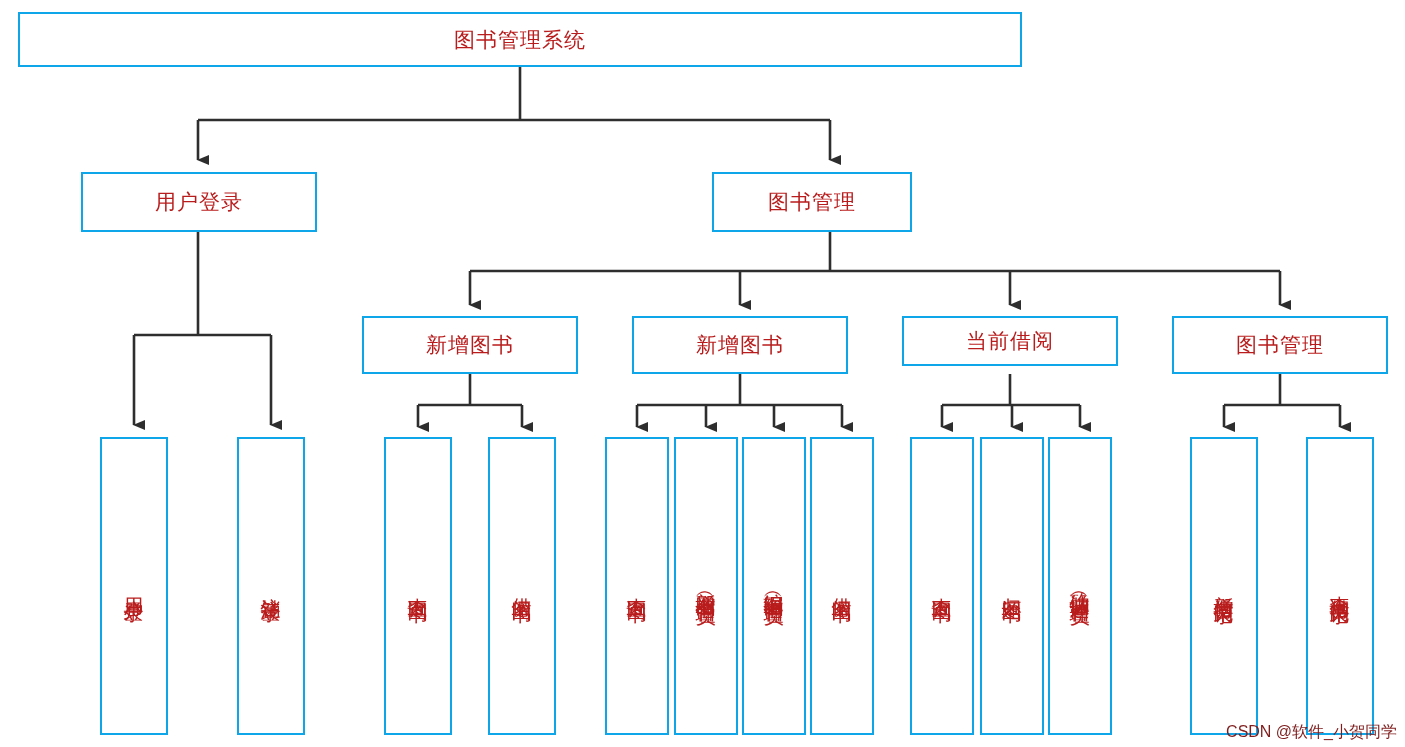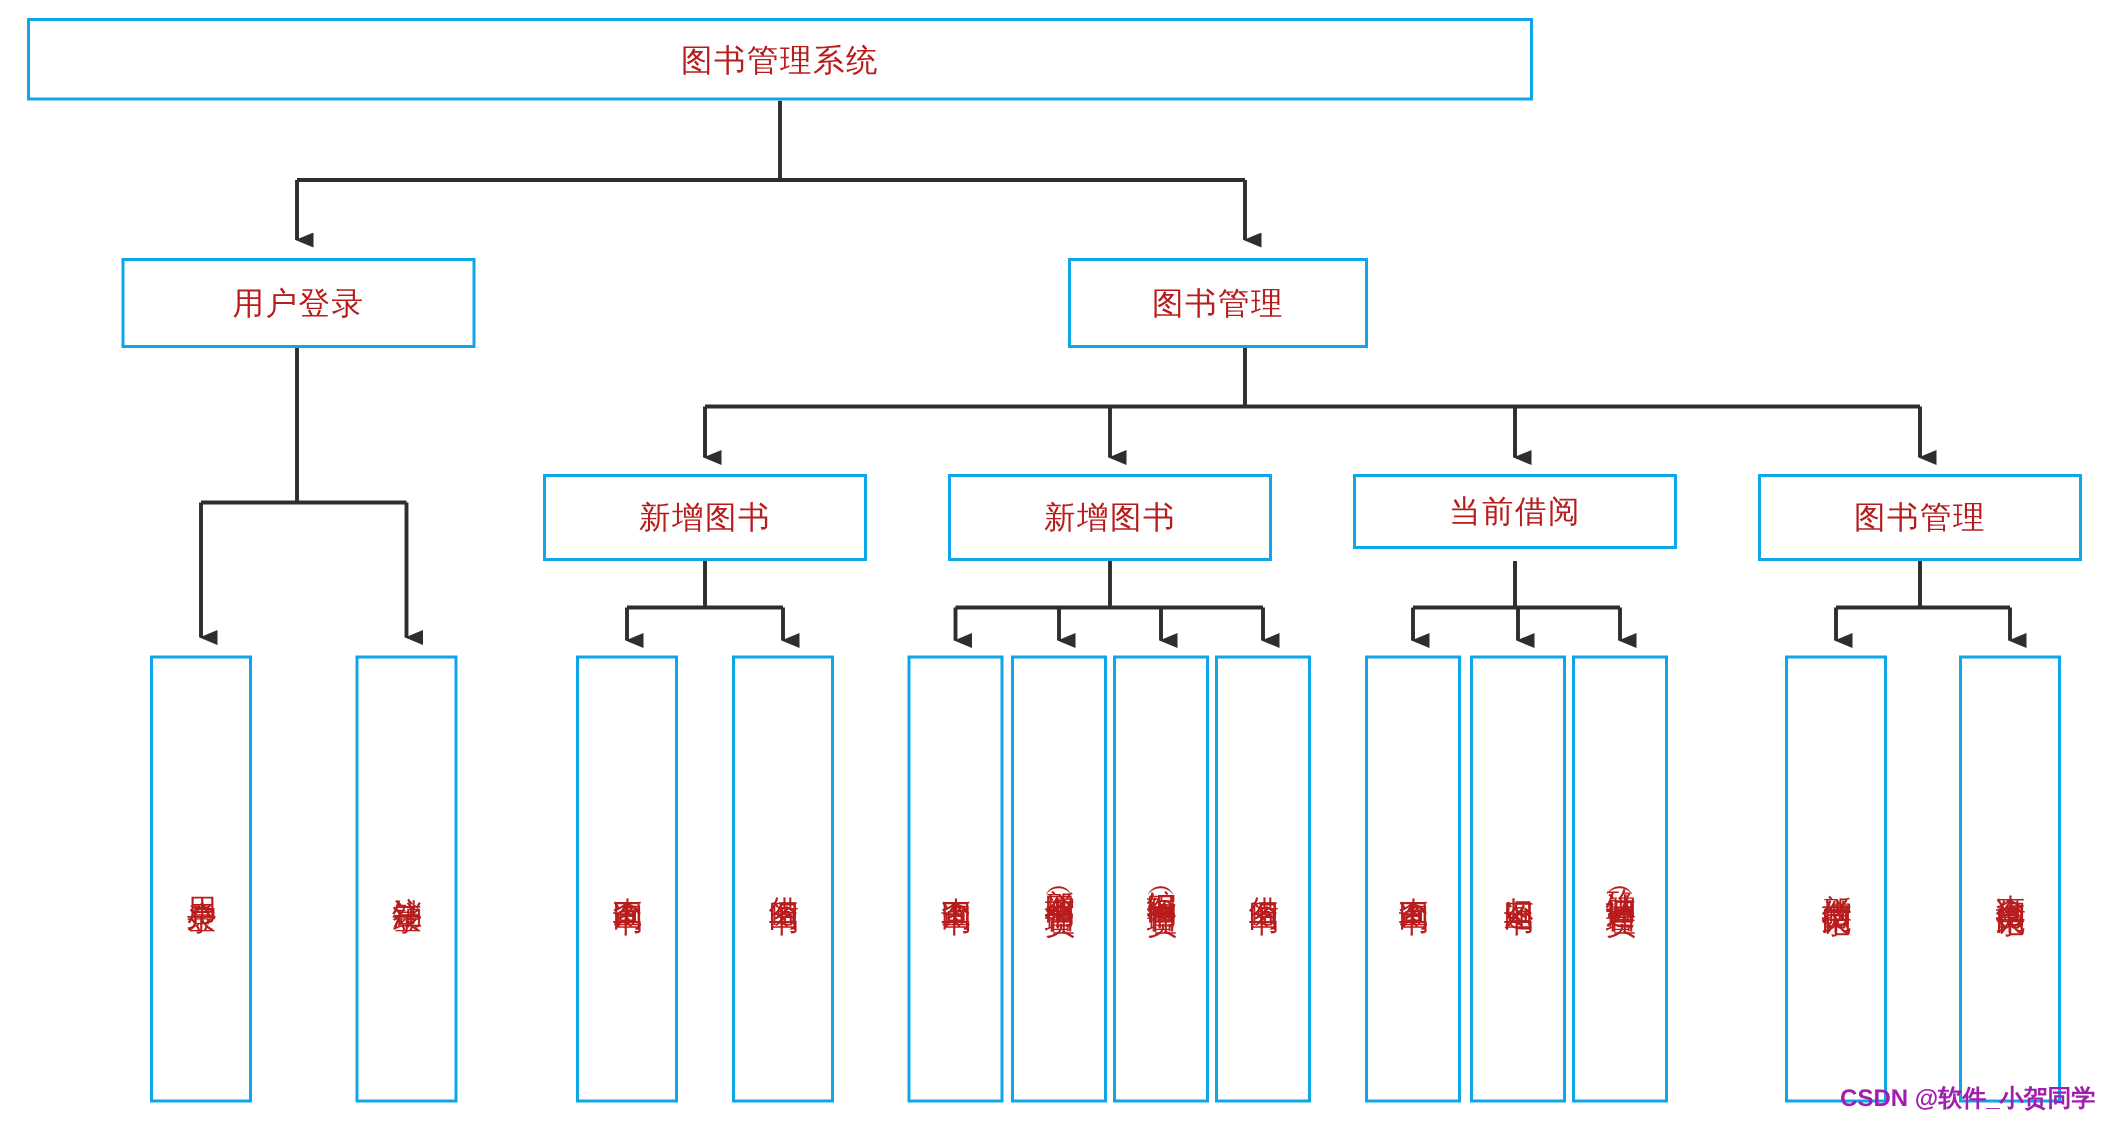--- a/index.html
+++ b/index.html
@@ -55,24 +55,23 @@
     writing-mode: vertical-rl;
     text-orientation: upright;
     display: block;
     text-align: center;
   }
   .watermark {
     position: absolute;
     right: 8px;
     bottom: 4px;
     font-size: 16px;
-    color: #a21caf;
+    color: #7f1d1d;
     z-index: 5;
     white-space: nowrap;
-    font-weight: bold;
   }
 </style>
 </head>
 <body>
 
 <div id="canvas">
 
   <svg class="wires" viewBox="0 0 1405 747" xmlns="http://www.w3.org/2000/svg">
     <defs>
       <marker id="arw" markerWidth="10" markerHeight="12" refX="5" refY="11" orient="auto" markerUnits="userSpaceOnUse">

